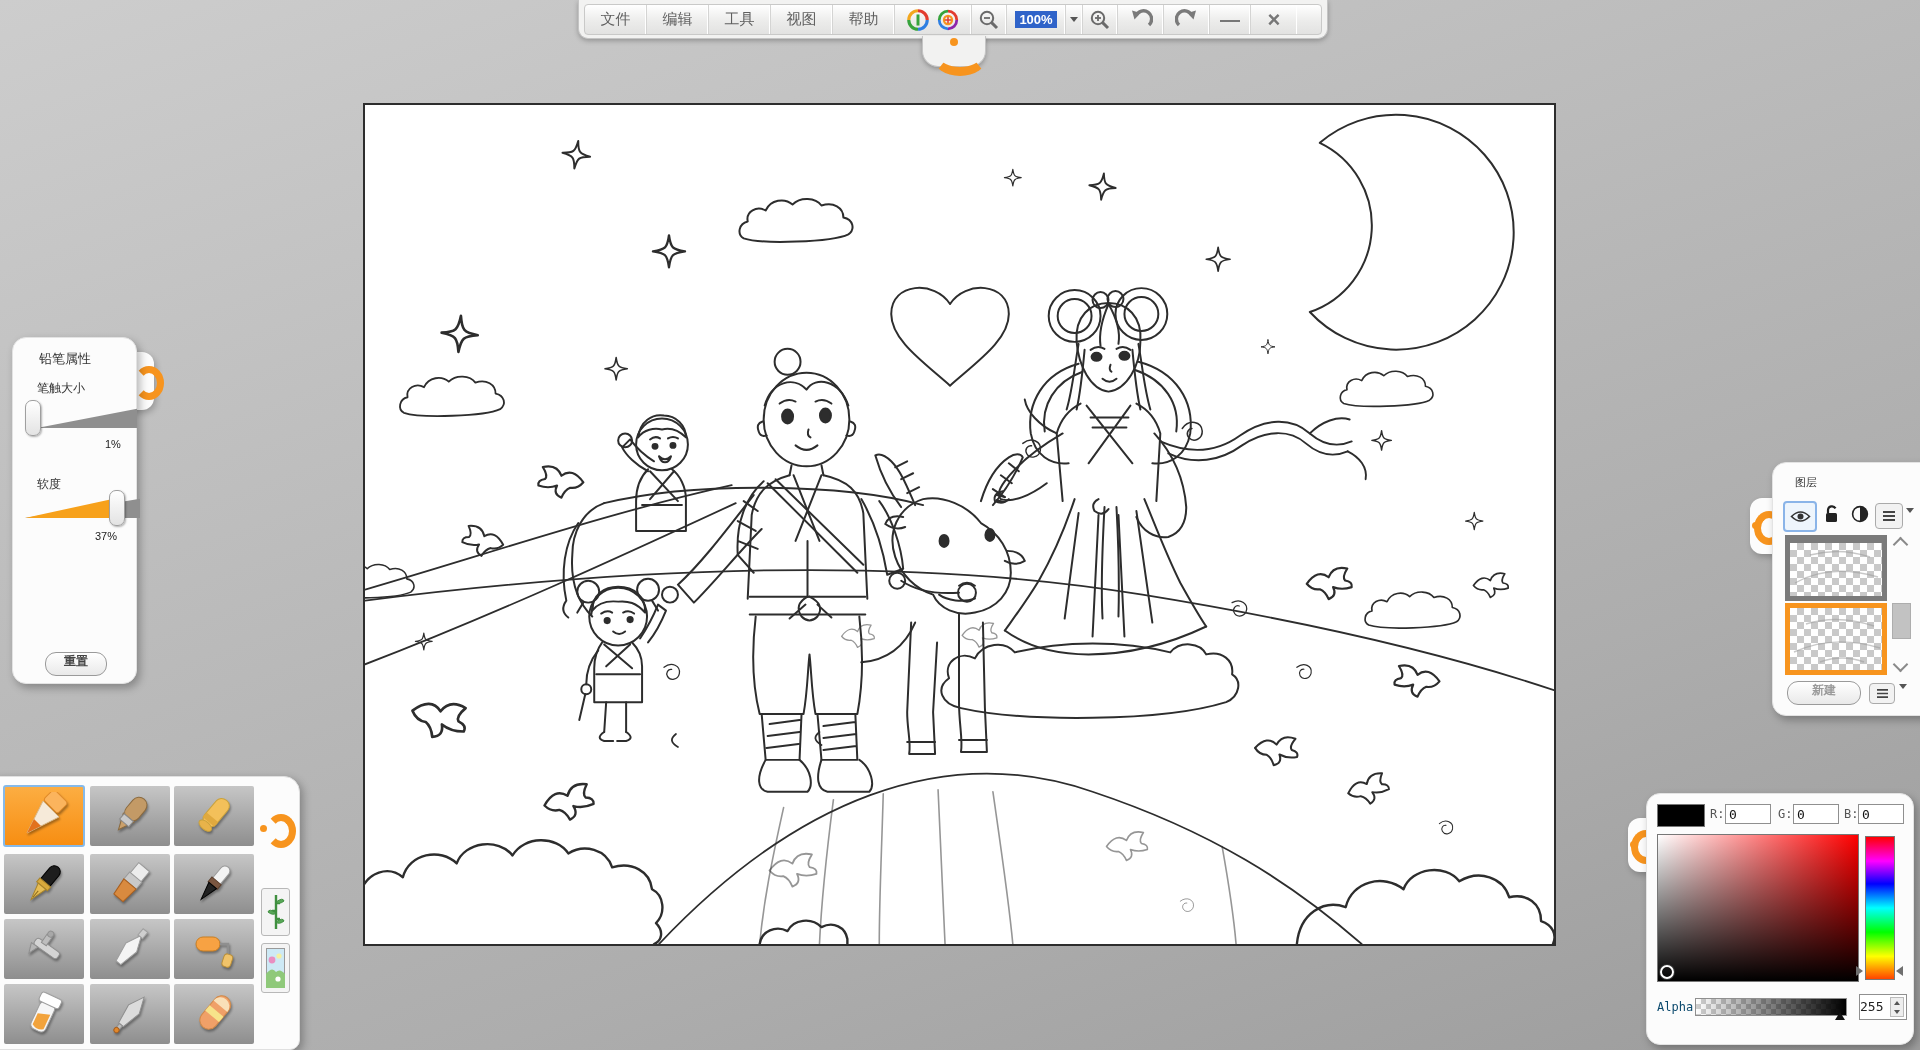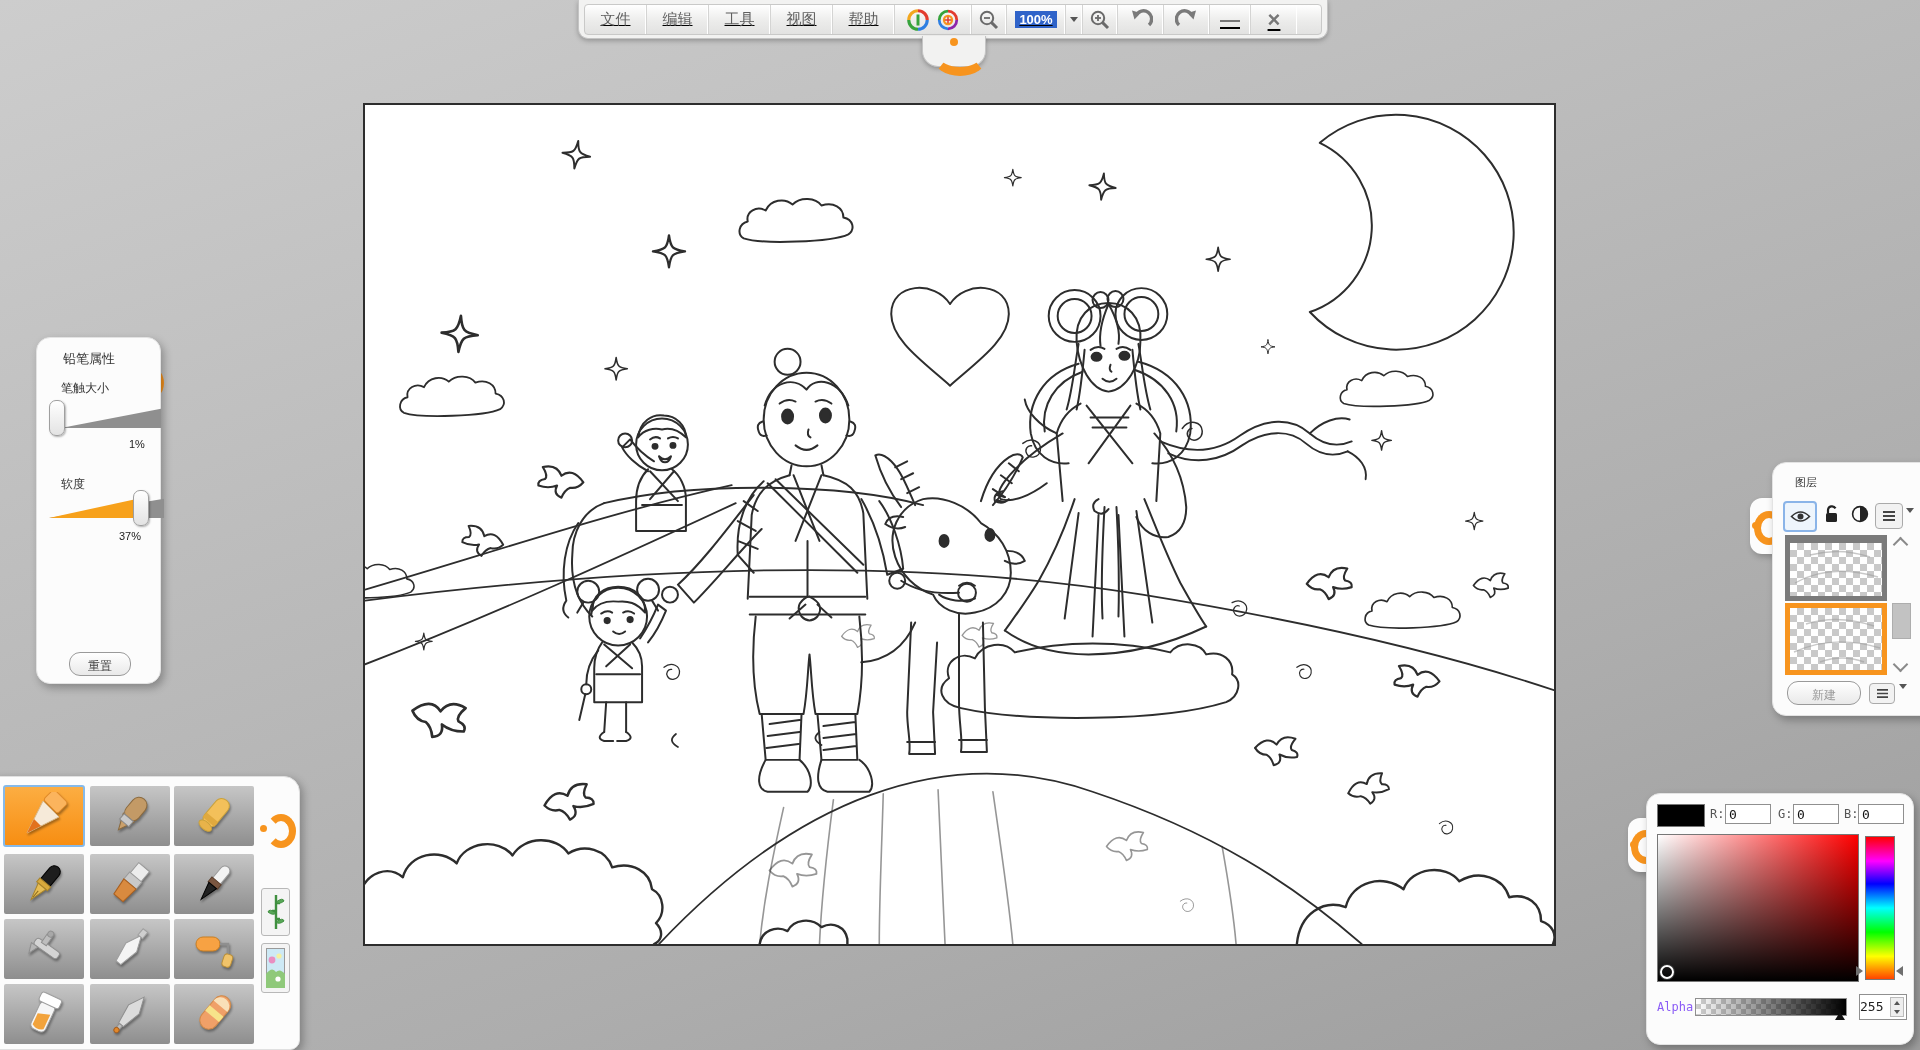--- a/index.html
+++ b/index.html
@@ -6,21 +6,21 @@
   #desktop{position:relative;width:1920px;height:1050px;overflow:hidden;
     background:linear-gradient(160deg,#cdcdcd 0%,#bdbdbd 35%,#adadad 70%,#9c9c9c 100%);}
   
   .canvas-wrap{position:absolute;left:363px;top:103px;width:1193px;height:843px;background:#fff;
     border:2px solid #2d2d2d;box-sizing:border-box;}
   .canvas-wrap svg{display:block;width:100%;height:100%;}
   
   .toolbar-frame{position:absolute;left:578px;top:0;width:748px;height:38px;background:#f2f2f1;
     border:1px solid #c4c4c4;border-top:none;border-radius:0 0 10px 10px;box-shadow:0 2px 5px rgba(0,0,0,.25);}
   .toolbar{position:absolute;left:5px;top:4px;right:5px;height:29px;display:flex;align-items:stretch;
-    background:linear-gradient(#ffffff,#ececeb 55%,#e2e2e1);border:1px solid #c9c9c8;border-radius:4px;text-decoration:underline;}
+    background:linear-gradient(#ffffff,#ececeb 55%,#e2e2e1);border:1px solid #c9c9c8;border-radius:4px;}
   .tb-btn{display:flex;align-items:center;justify-content:center;border-right:1px solid #d4d4d3;
     box-shadow:inset -1px 0 0 #fff;color:#5f5f5f;font-size:15px;cursor:default;}
   .tb-menu{width:61px;}
   .tb-iconbox{width:76px;gap:6px;}
   .tb-sq{width:34px;}
   .tb-zoombox{width:58px;}
   .zoom-val{background:#2f63c9;color:#ffffff;font-size:13px;font-weight:bold;padding:1px 4px;}
   .tb-caret{width:16px;}
   .caret-down{width:0;height:0;border-left:4px solid transparent;border-right:4px solid transparent;border-top:5px solid #555;}
   .tb-arrow{width:45px;}
@@ -40,22 +40,22 @@
   .o-arc.open-right{border-right-color:transparent;}
   .o-dot{position:absolute;width:7px;height:7px;border-radius:50%;background:#f7941e;}
   
   .pp-title{position:absolute;left:26px;top:12px;font-size:13px;color:#333;}
   .pp-label{position:absolute;font-size:12px;color:#333;}
   .wedge{position:absolute;clip-path:polygon(0 100%,100% 12%,100% 100%);background:#8f8f8f;}
   .wedge.orange{background:#f7a11b;}
   .slider-handle{position:absolute;width:14px;height:34px;background:linear-gradient(#fff,#e3e3e3);
     border:1px solid #9f9f9f;border-radius:7px;box-shadow:1px 1px 2px rgba(0,0,0,.3);}
   .pp-val{position:absolute;font-size:11px;color:#222;}
-  .pill-btn{position:absolute;display:flex;align-items:flex-end;justify-content:center;font-size:12px;color:#444;
-    background:linear-gradient(#fff,#e9e9e9);border:1px solid #9a9a9a;border-radius:11px;}
+  .pill-btn{position:absolute;display:flex;align-items:flex-start;justify-content:center;font-size:12px;color:#444;
+    background:linear-gradient(#fff,#e9e9e9);border:1px solid #9a9a9a;border-radius:11px;font-weight:bold;}
   
   .palette{position:absolute;left:-14px;top:776px;width:312px;height:272px;background:#fcfcfc;
     border:1px solid #e0e0e0;border-radius:10px 16px 10px 10px;box-shadow:3px 3px 8px rgba(0,0,0,.28);}
   .tool{position:absolute;width:80px;height:60px;background:linear-gradient(#c6c6c6,#8e8e8e);
     border-radius:2px;display:flex;align-items:center;justify-content:center;overflow:hidden;}
   .tool.selected{background:linear-gradient(#fcae43,#f78d11);outline:2px solid #85b9e9;outline-offset:-1px;}
   .tool svg{filter:drop-shadow(1px 2px 1px rgba(0,0,0,.35));}
   .side-strip-btn{position:absolute;left:274px;width:27px;background:#f4f4f4;border:1px solid #b8b8b8;border-radius:3px;
     display:flex;align-items:center;justify-content:center;}
   
@@ -398,21 +398,21 @@
   </div>
   <div class="smile-tab">
     <div class="smile-dot"></div>
     <div class="smile-arc"></div>
   </div>
 
   <div class="side-tab" style="left:126px;top:352px;width:28px;height:58px;border-radius:0 12px 12px 0;">
     <div class="o-dot" style="left:3px;top:25px;"></div>
     <div class="o-arc open-left" style="left:8px;top:14px;"></div>
   </div>
-  <div class="panel" style="left:12px;top:337px;width:123px;height:345px;margin-left:24px;">
+  <div class="panel" style="left:12px;top:337px;width:123px;height:345px;">
     <div class="pp-title">铅笔属性</div>
     <div class="pp-label" style="left:24px;top:42px;">笔触大小</div>
     <div class="wedge" style="left:24px;top:68px;width:100px;height:22px;"></div>
     <div class="slider-handle" style="left:12px;top:62px;"></div>
     <div class="pp-val" style="left:92px;top:100px;">1%</div>
     <div class="pp-label" style="left:24px;top:138px;">软度</div>
     <div class="wedge" style="left:12px;top:158px;width:115px;height:22px;"></div>
     <div class="wedge orange" style="left:12px;top:158px;width:99px;height:22px;clip-path:polygon(0 100%,100% 2%,100% 100%);"></div>
     <div class="slider-handle" style="left:96px;top:152px;"></div>
     <div class="pp-val" style="left:82px;top:192px;">37%</div>
@@ -626,21 +626,21 @@
     <span class="cp-label" style="position:absolute;left:197px;top:13px;">B:</span>
     <input class="cp-input" style="left: 211px; top: 10px;" readonly="" value="0">
 
     <div class="sv-box">
       <div class="sv-cursor"></div>
     </div>
     <div class="hue-bar"></div>
     <div class="hue-mark-l" style="left:209px;top:172px;"></div>
     <div class="hue-mark-r" style="left:249px;top:172px;"></div>
 
-    <span class="cp-label" style="position:absolute;left:10px;top:206px;color:#8b5cf6;">Alpha</span>
+    <span class="cp-label" style="position:absolute;left:10px;top:206px;color:#0c4a6e;">Alpha</span>
     <div class="alpha-slider"></div>
     <div class="alpha-mark" style="left:188px;top:218px;"></div>
     <div class="spin-box">
       <span class="spin-val">255</span>
       <div class="spin-arrows">
         <div class="tri-up"></div>
         <div class="tri-dn"></div>
       </div>
     </div>
   </div>

